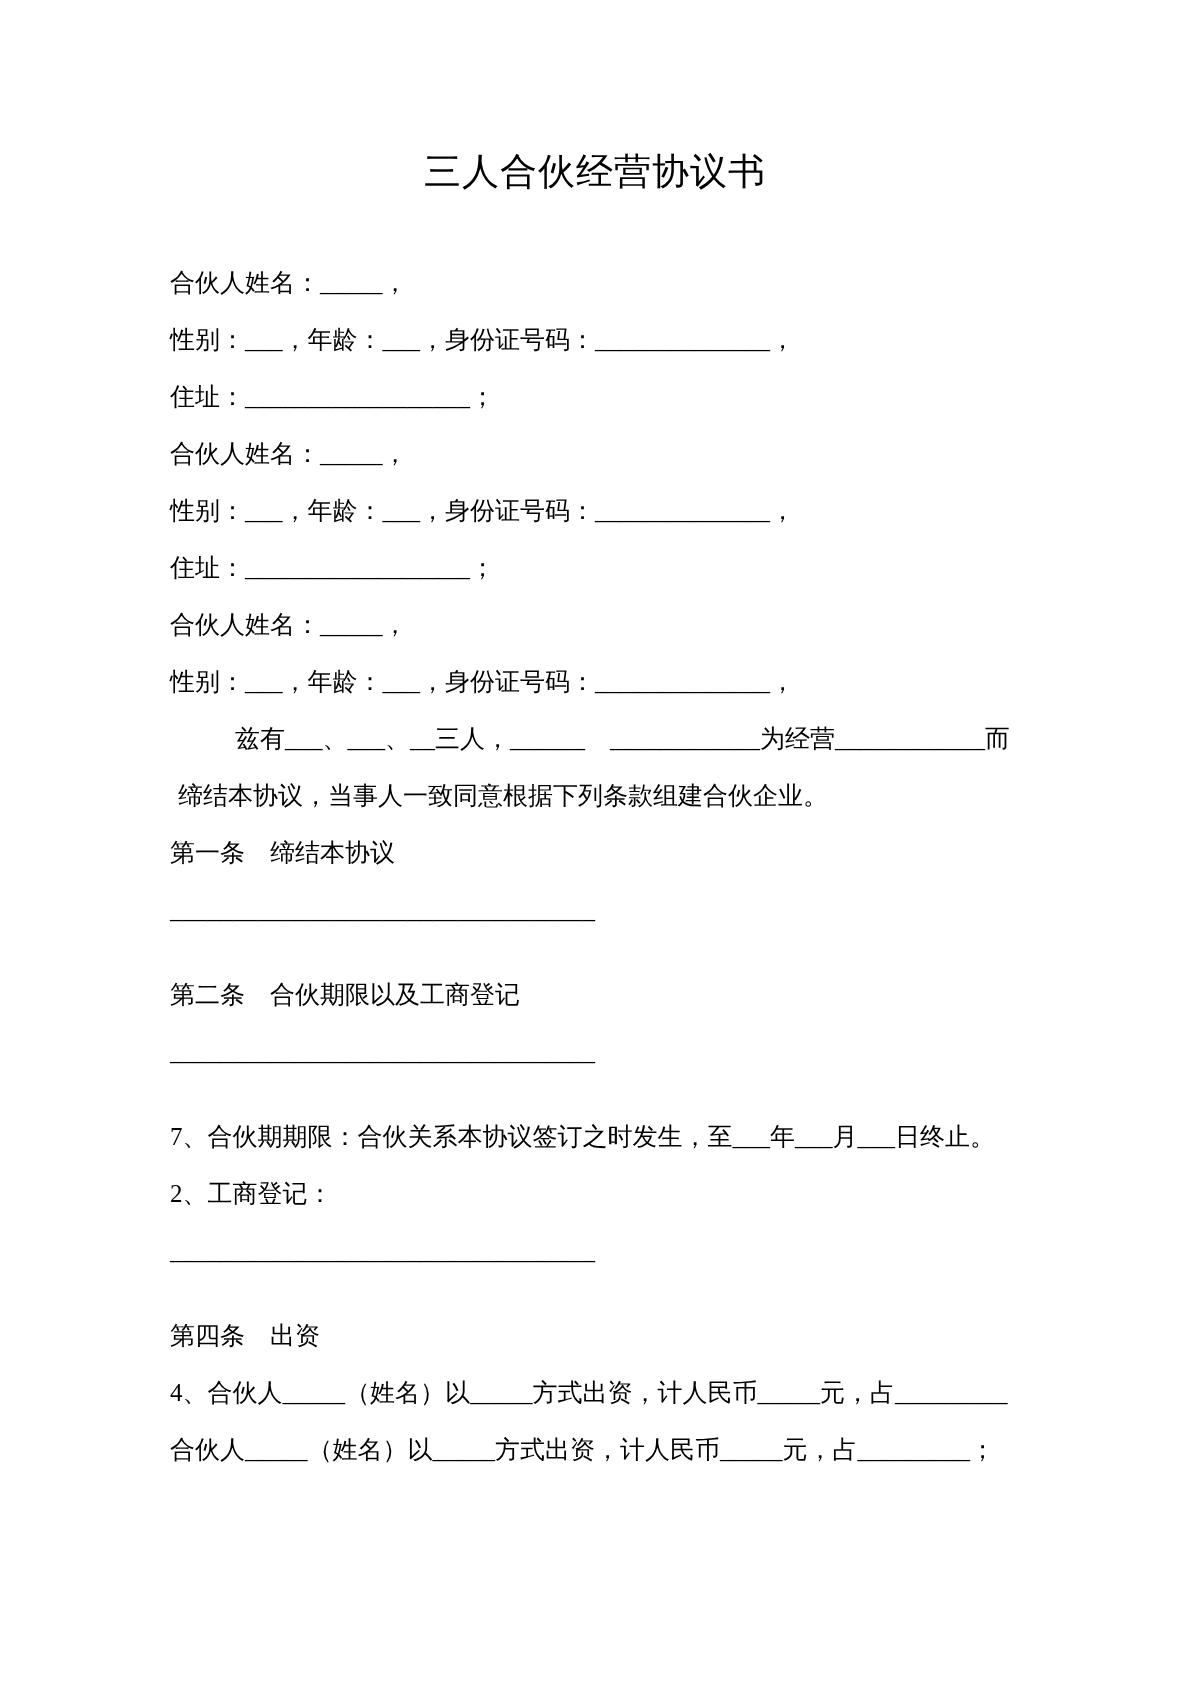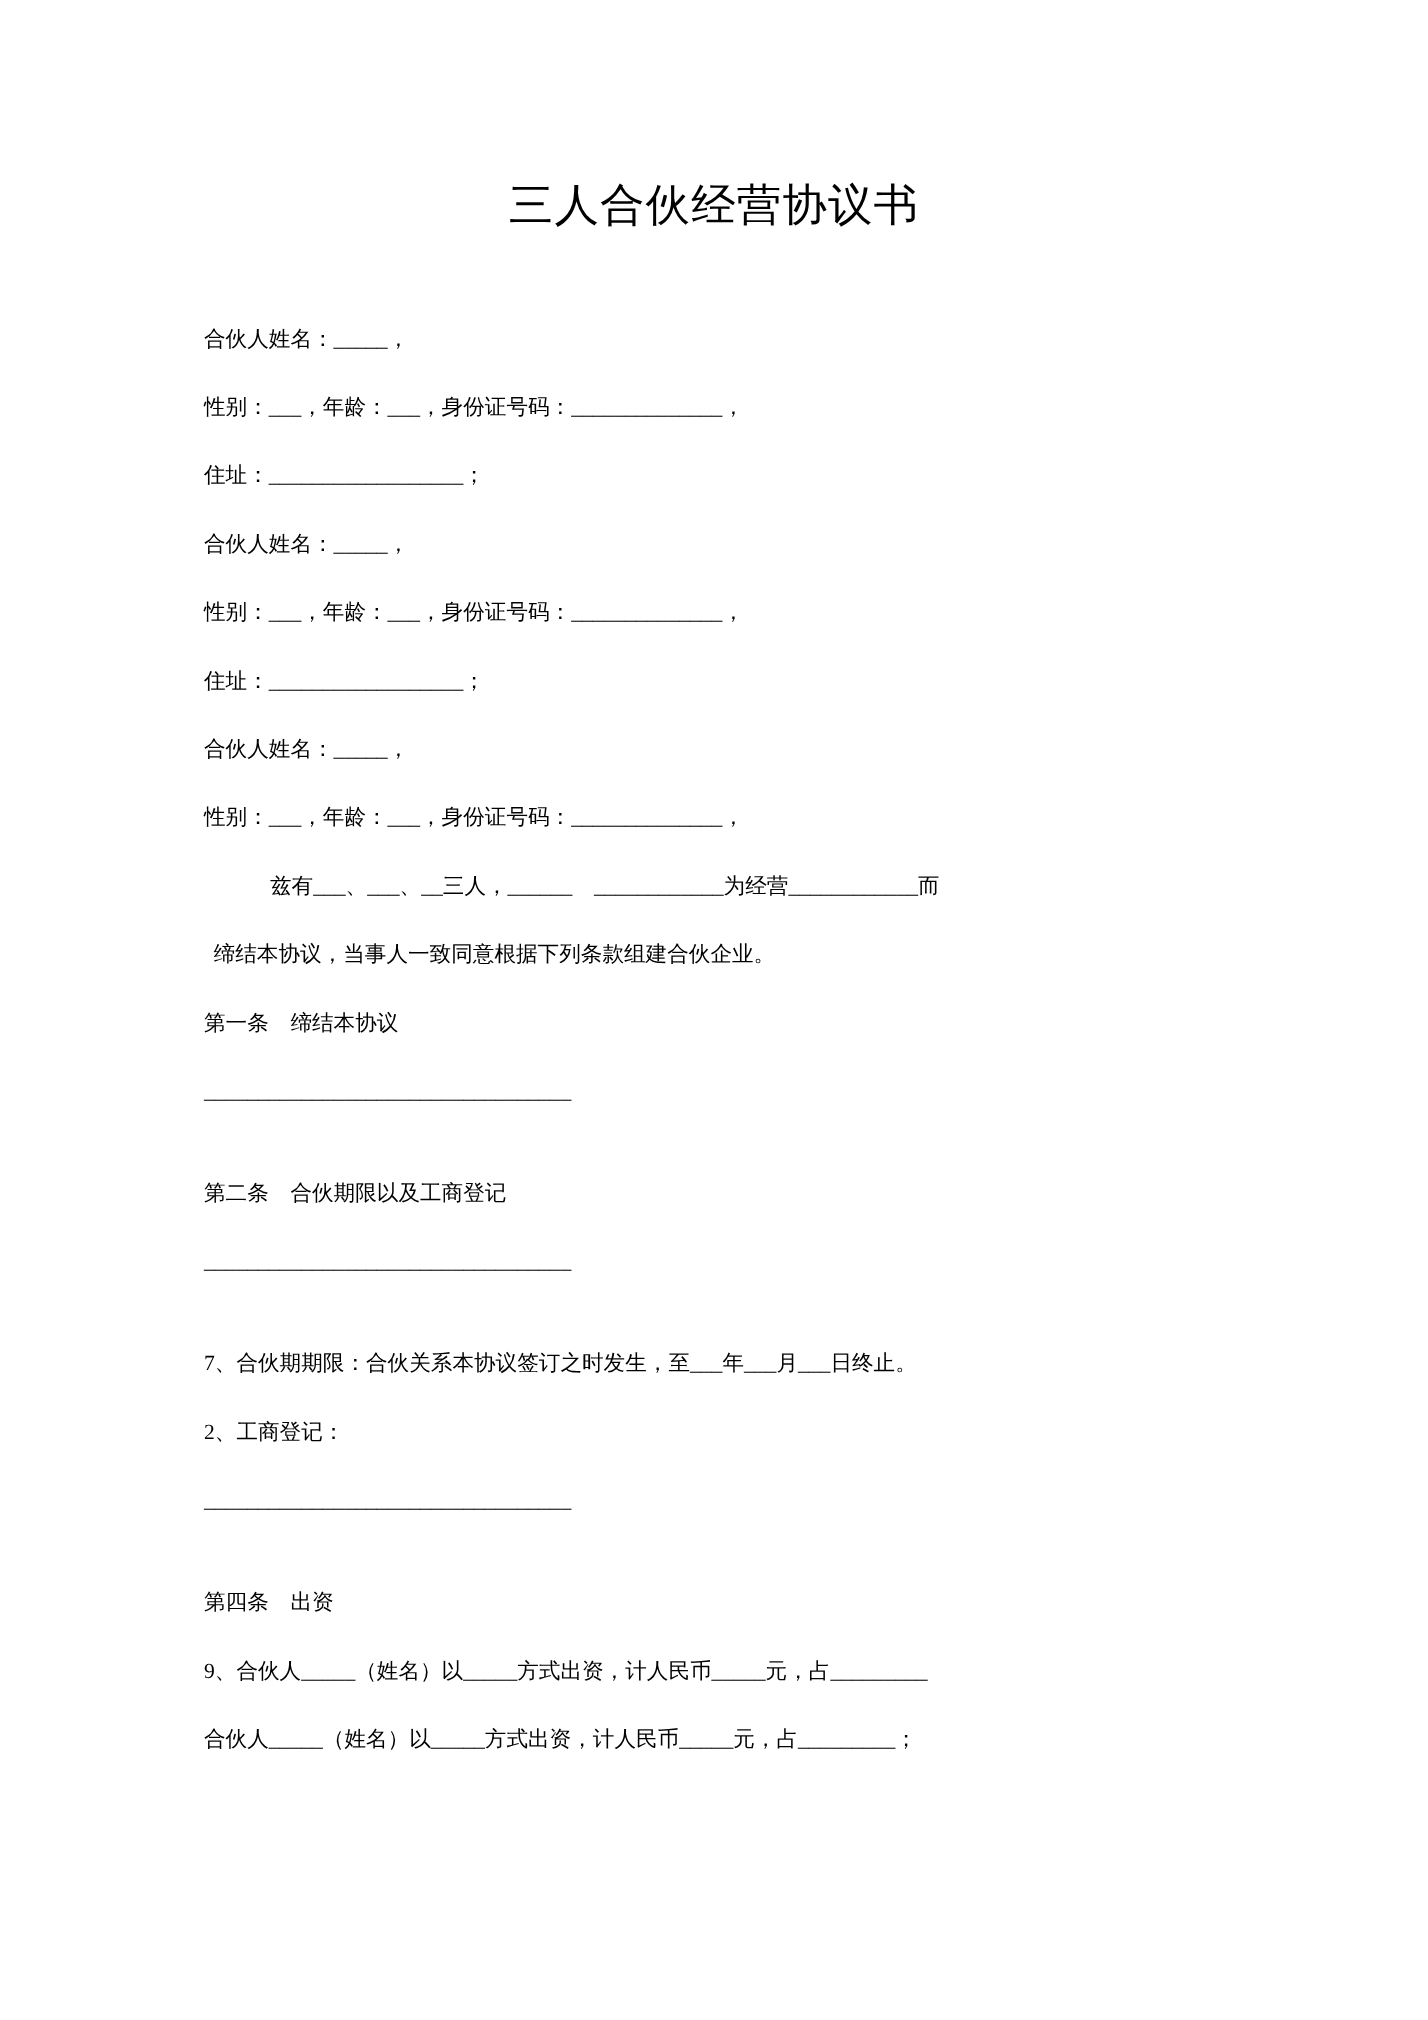--- a/index.html
+++ b/index.html
@@ -18,25 +18,25 @@
   .title {
     font-size: 37px;
     font-weight: normal;
     text-align: center;
     line-height: 48px;
     margin: 0 0 58px 0;
     letter-spacing: 1px;
   }
   .page p {
     margin: 0;
-    font-size: 18px;
+    font-size: 25px;
     line-height: 57px;
     white-space: nowrap;
   }
-  .indent    { text-indent: 55px; }
+  .indent    { text-indent: 55px; text-align: center; }
   .indent-sm { padding-left: 8px; }
   .gap       { height: 28px; }
 </style>
 </head>
 <body>
 
 <div class="page">
 
   <h1 class="title">三人合伙经营协议书</h1>
 
@@ -67,16 +67,16 @@
   <p>第二条　合伙期限以及工商登记</p>
   <p>__________________________________</p>
   <div class="gap"></div>
 
   <p>7、合伙期期限：合伙关系本协议签订之时发生，至___年___月___日终止。</p>
   <p>2、工商登记：</p>
   <p>__________________________________</p>
   <div class="gap"></div>
 
   <p>第四条　出资</p>
-  <p>9、合伙人_____（姓名）以_____方式出资，计人民币_____元，占_________</p>
+  <p>4、合伙人_____（姓名）以_____方式出资，计人民币_____元，占_________</p>
   <p>合伙人_____（姓名）以_____方式出资，计人民币_____元，占_________；</p>
 
 </div>
 
 </body></html>

